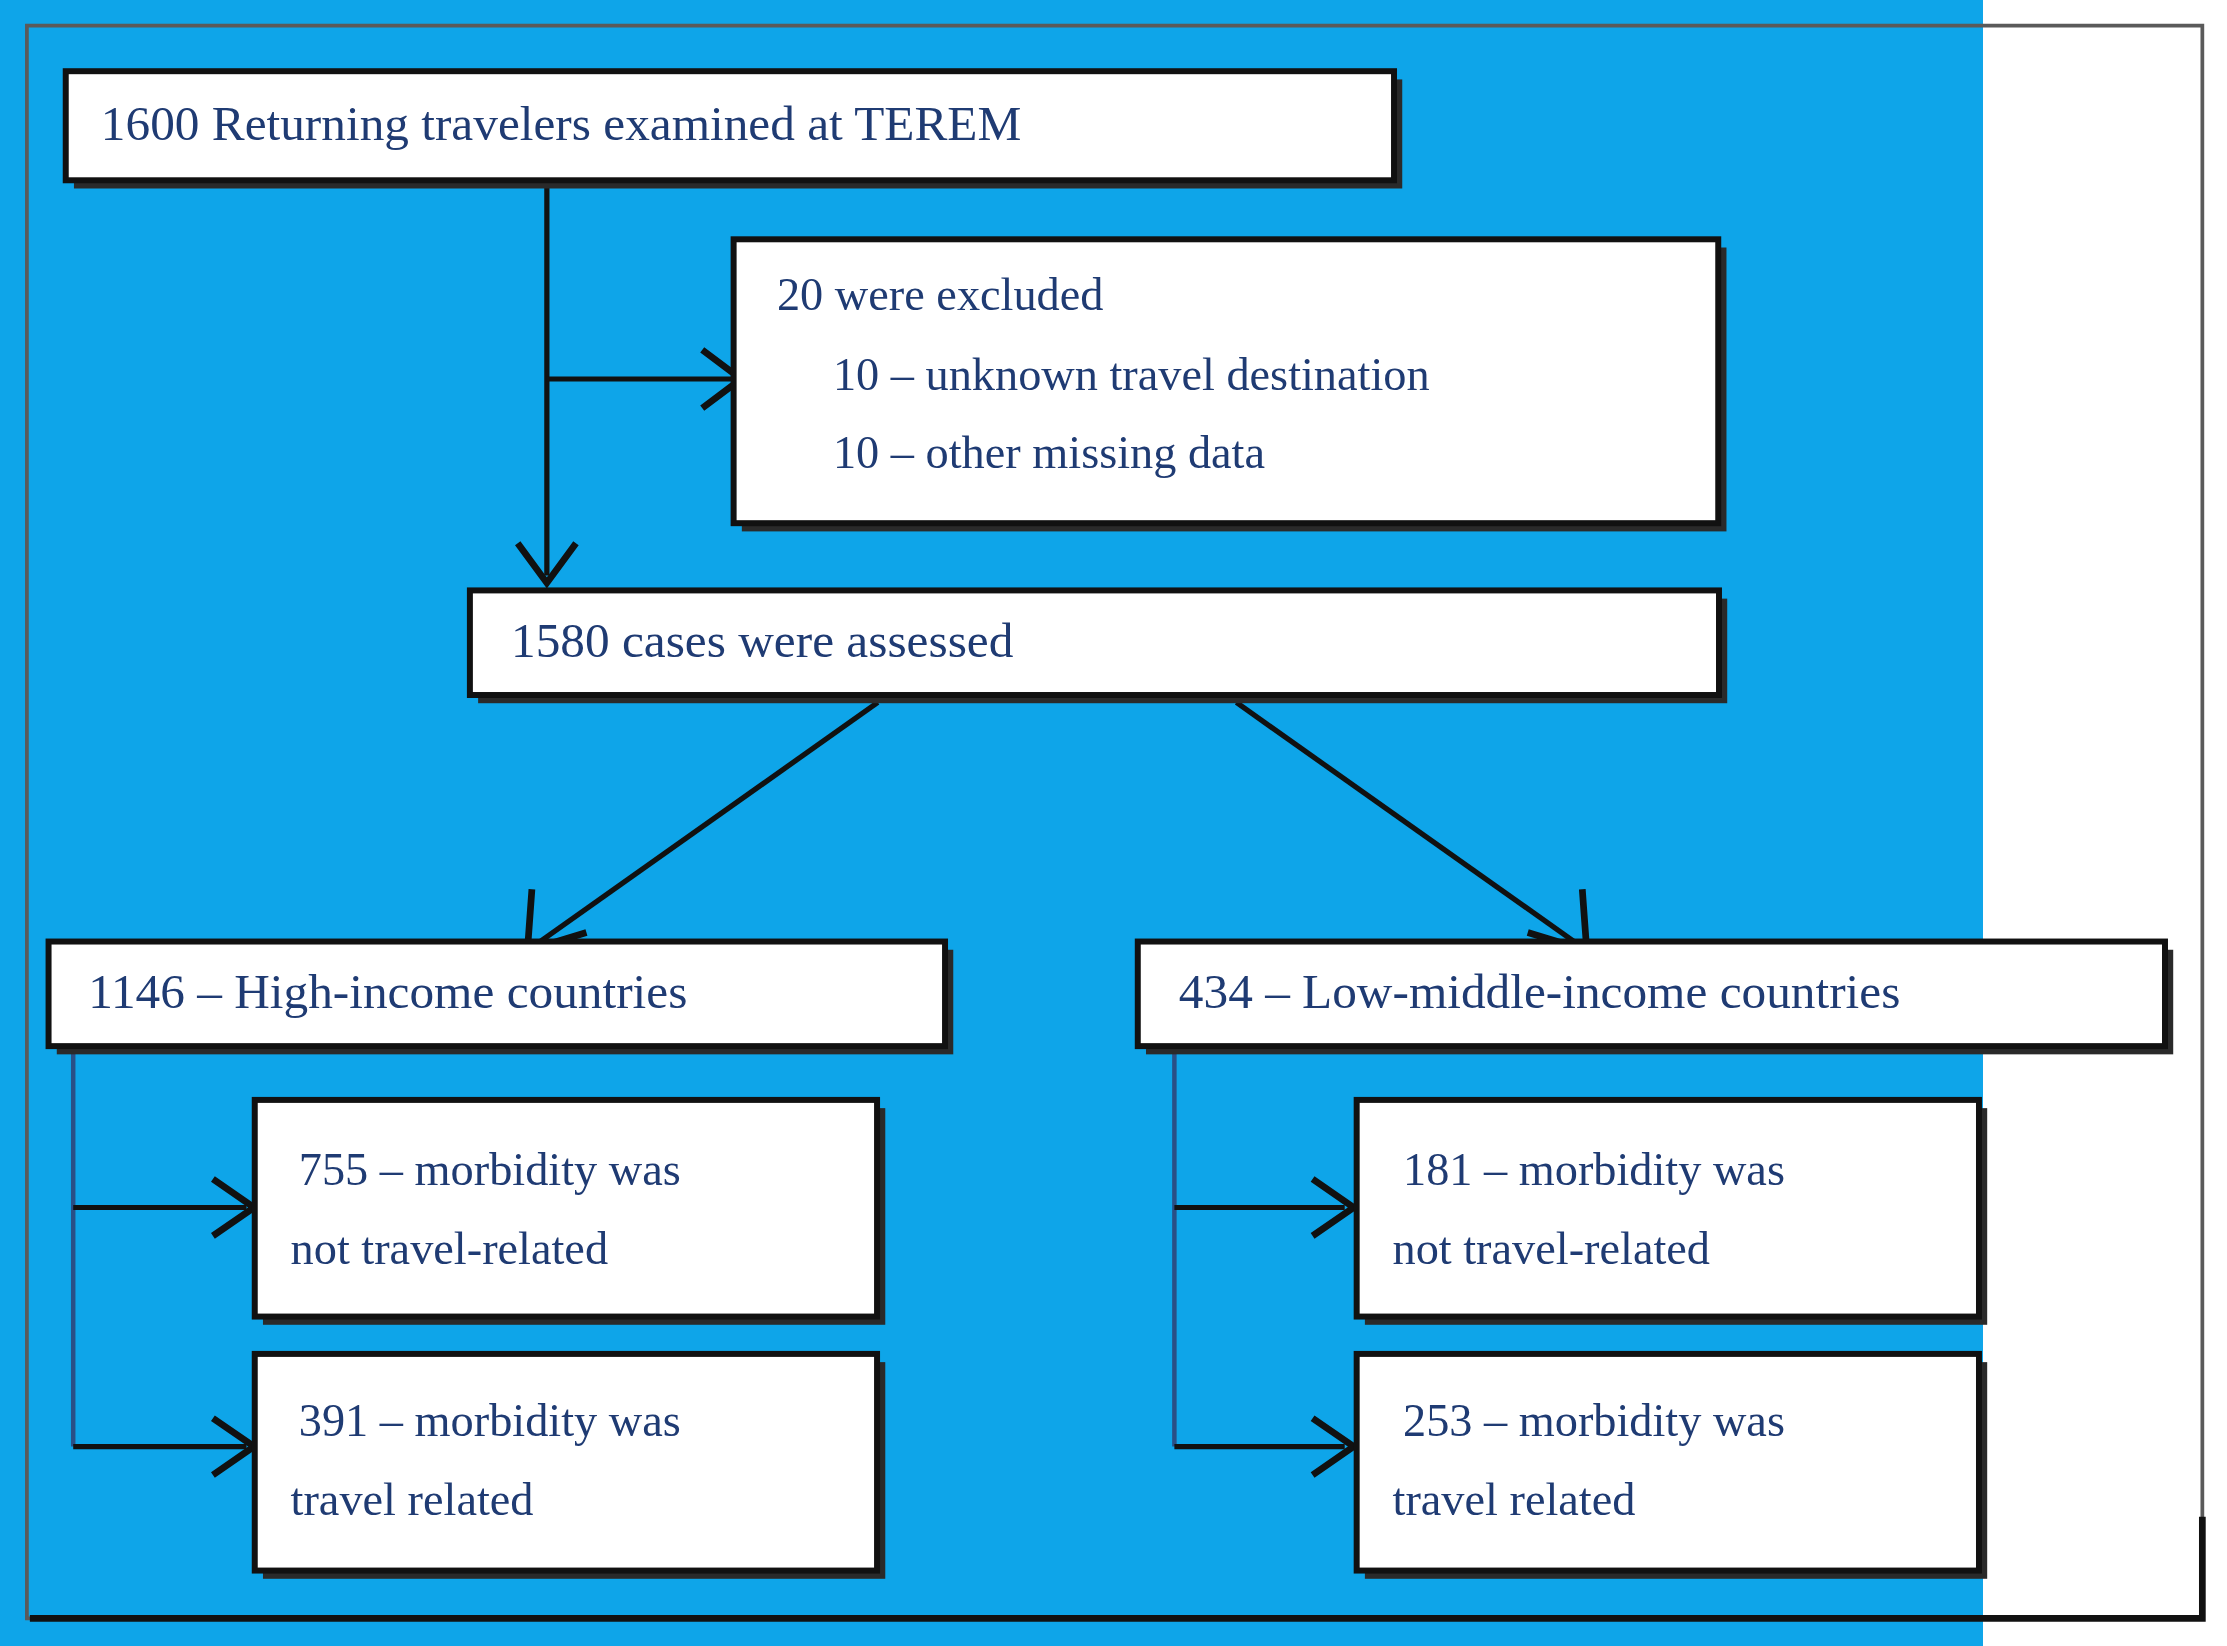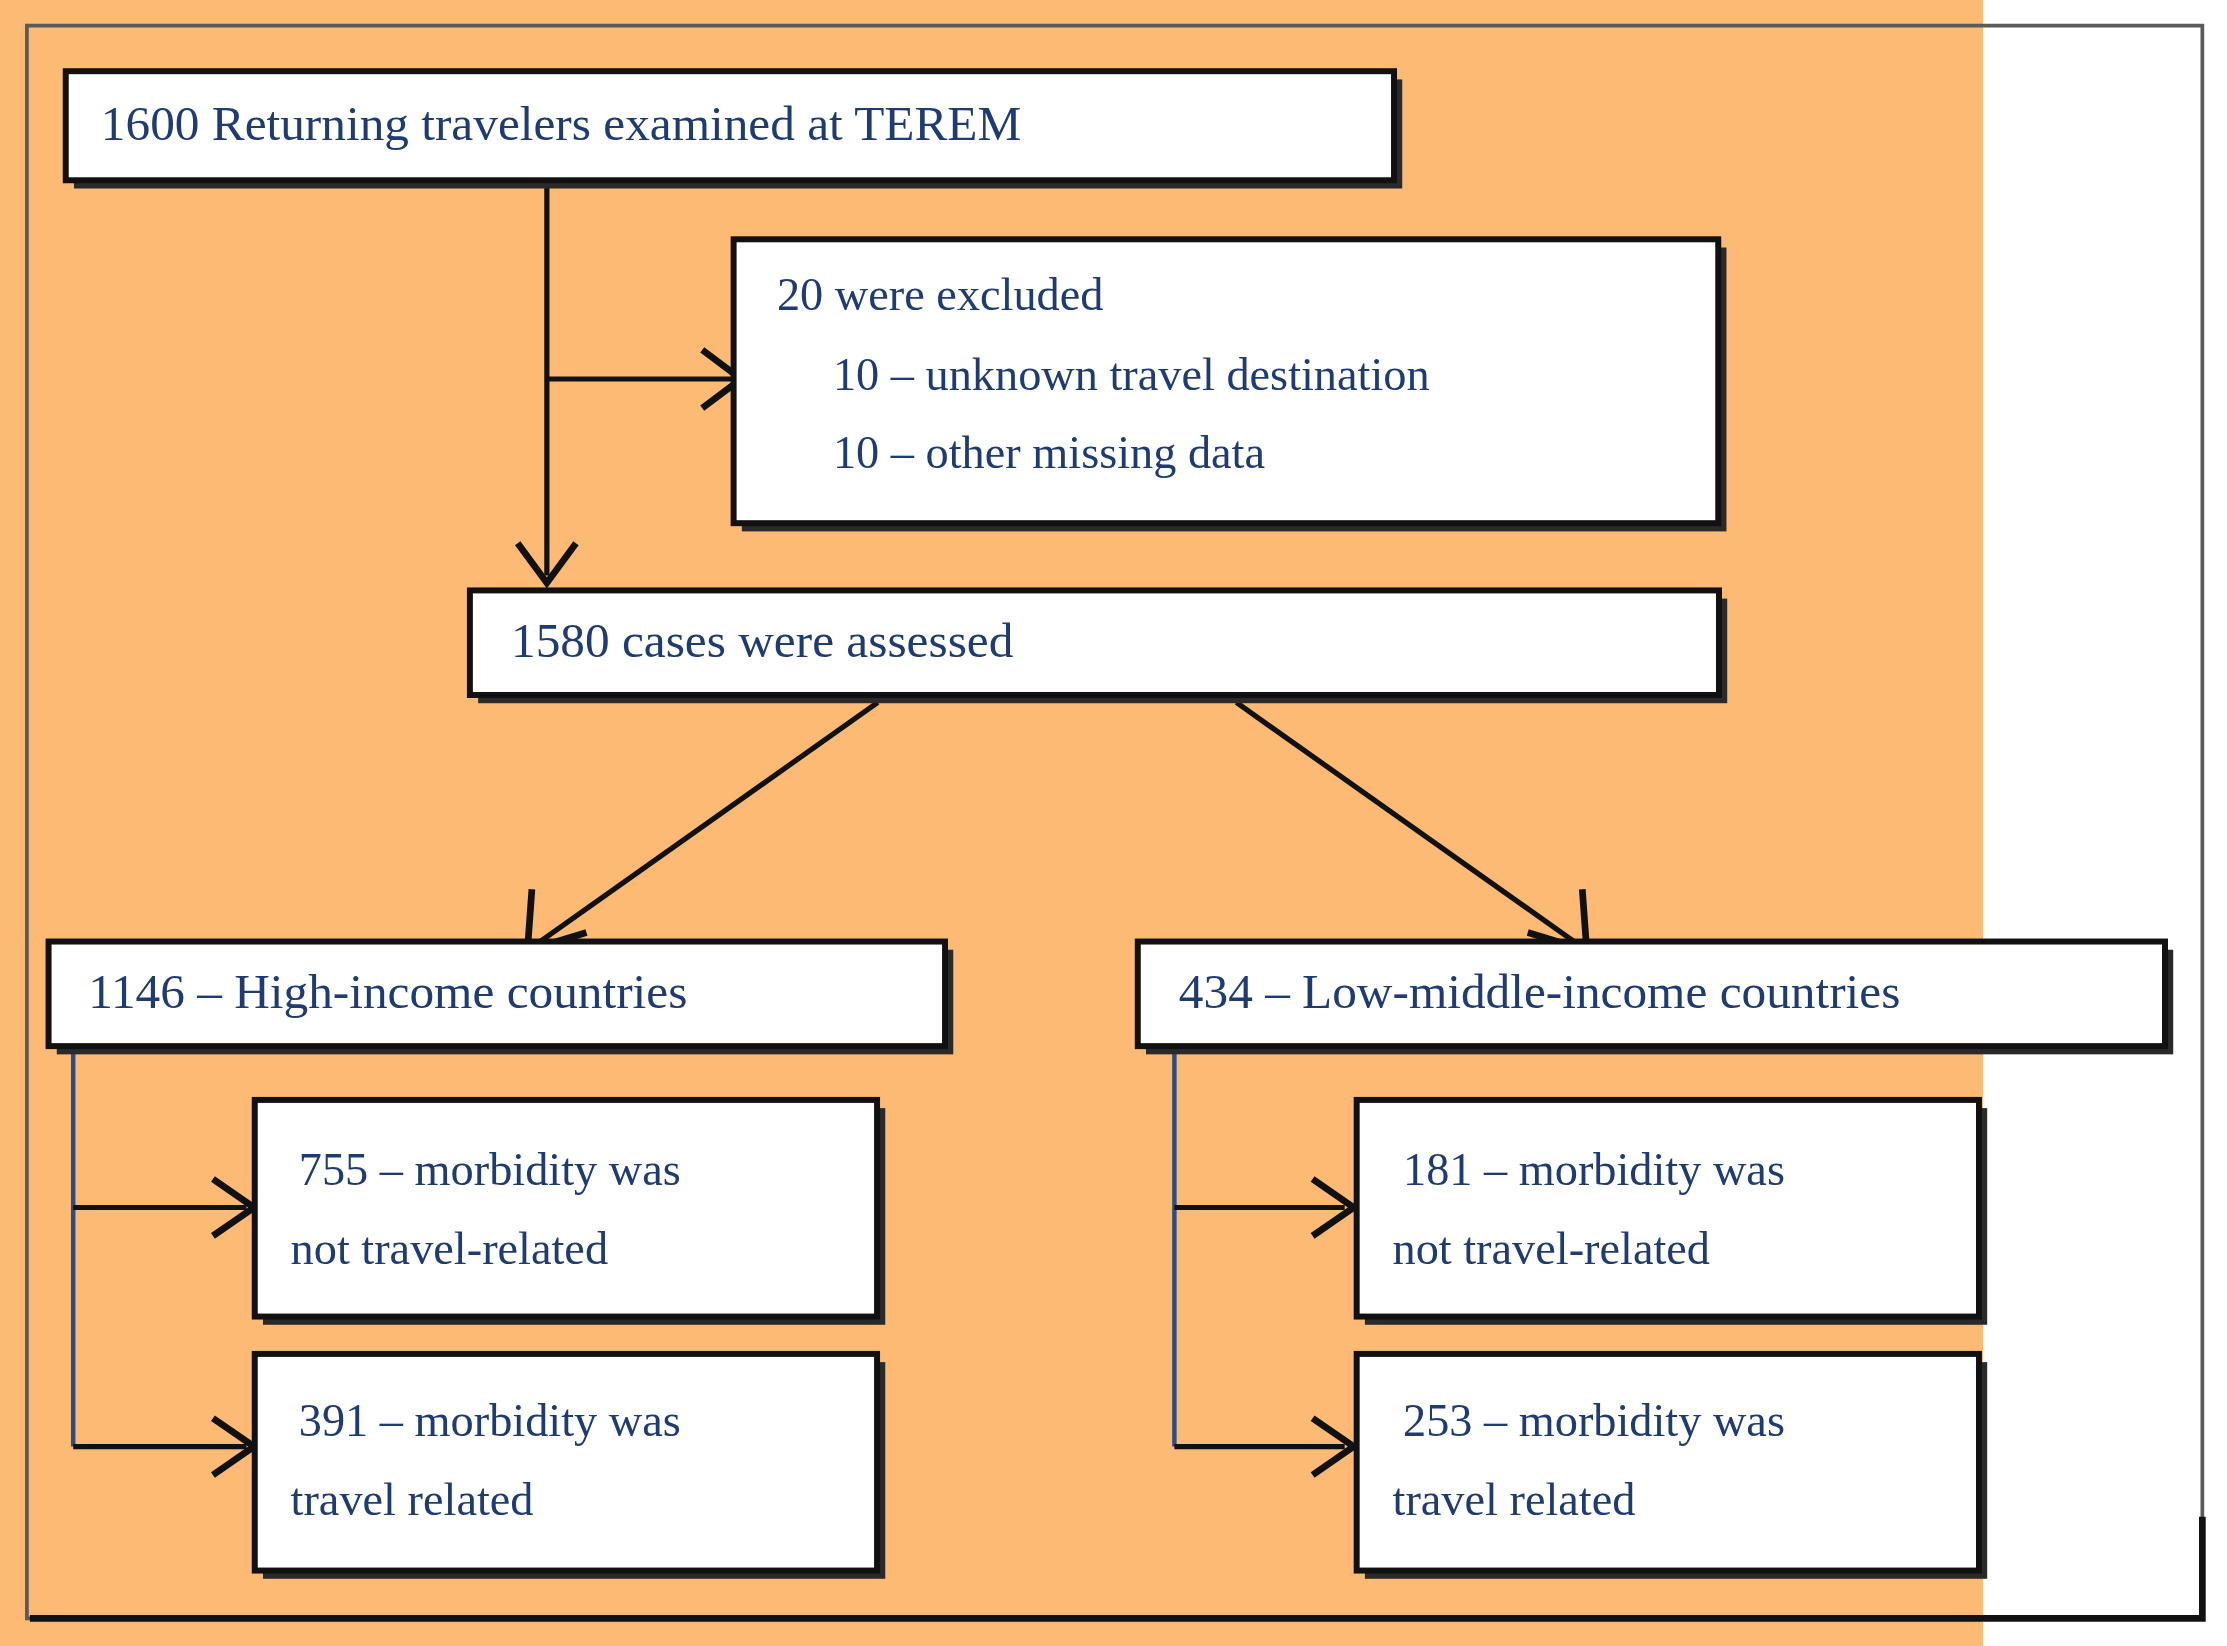--- a/index.html
+++ b/index.html
@@ -10,21 +10,21 @@
   body {
     width: 2227px;
     height: 1647px;
     font-family: "Liberation Serif", "DejaVu Serif", serif;
     overflow: hidden;
   }
   #figure-root {
     position: relative;
     width: 1983px;
     height: 1647px;
-    background: #fdba74;
+    background: #0ea5e9;
   }
   #flow-svg {
     position: absolute;
     left: 0;
     top: 0;
     width: 2227px;
     height: 1647px;
     display: block;
   }
   .outer-frame {

